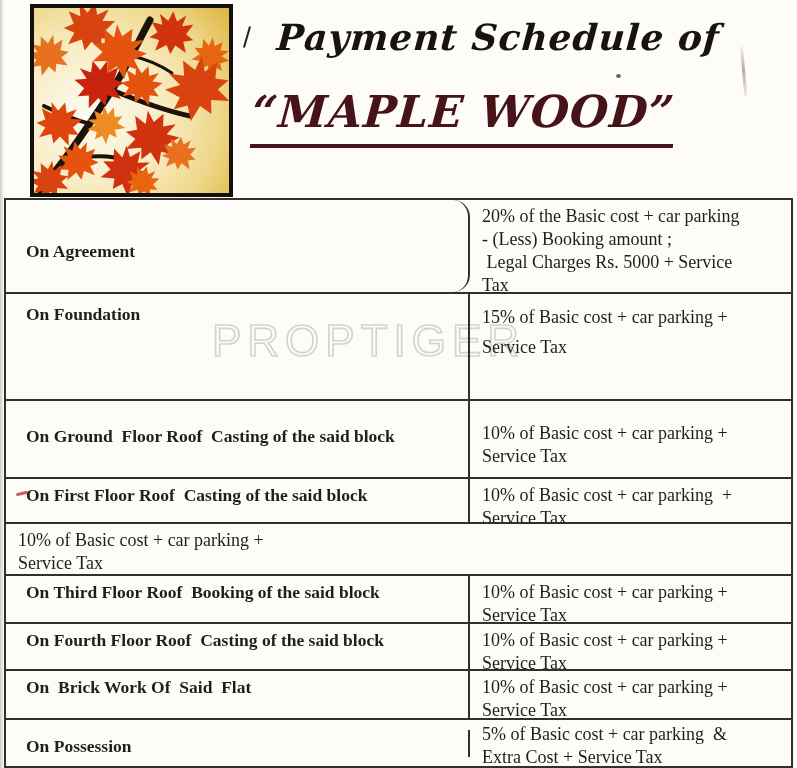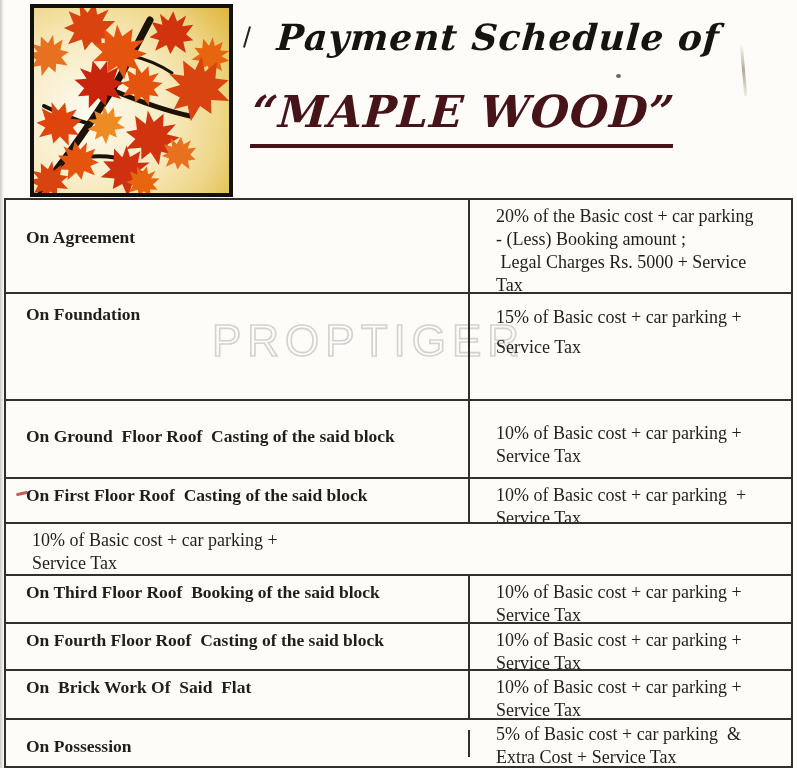--- a/index.html
+++ b/index.html
@@ -94,26 +94,25 @@
     border-right: 2px solid #33302b;
     padding: 5px 8px 0 20px;
     font-weight: 700; font-size: 17.5px; line-height: 22px;
     white-space: pre-wrap;
   }
   .cp {
     flex: 1; box-sizing: border-box;
     padding: 5px 4px 0 12px;
     font-size: 18px; line-height: 23px;
     white-space: pre-wrap;
-    margin-left: 14px;
   }
   .h1 { height: 92px; } .h2 { height: 107px; } .h3 { height: 78px; }
   .h4 { height: 45px; } .h5 { height: 52px; } .h6 { height: 48px; }
   .h7 { height: 47px; } .h8 { height: 49px; } .h9 { height: 48px; align-items: center; }
-  .r1 .cm { padding-top: 26px; }
+  .r1 .cm { padding-top: 40px; border-radius: 17px; }
   .r2 .cm { padding-top: 9px; }
   .r2 .cp { padding-top: 8px; line-height: 30px; }
   .r3 .cm { padding-top: 24px; }
   .r3 .cp { padding-top: 21px; }
 </style>
 </head>
 <body>
 
 <div class="edge-shade"></div>
 

